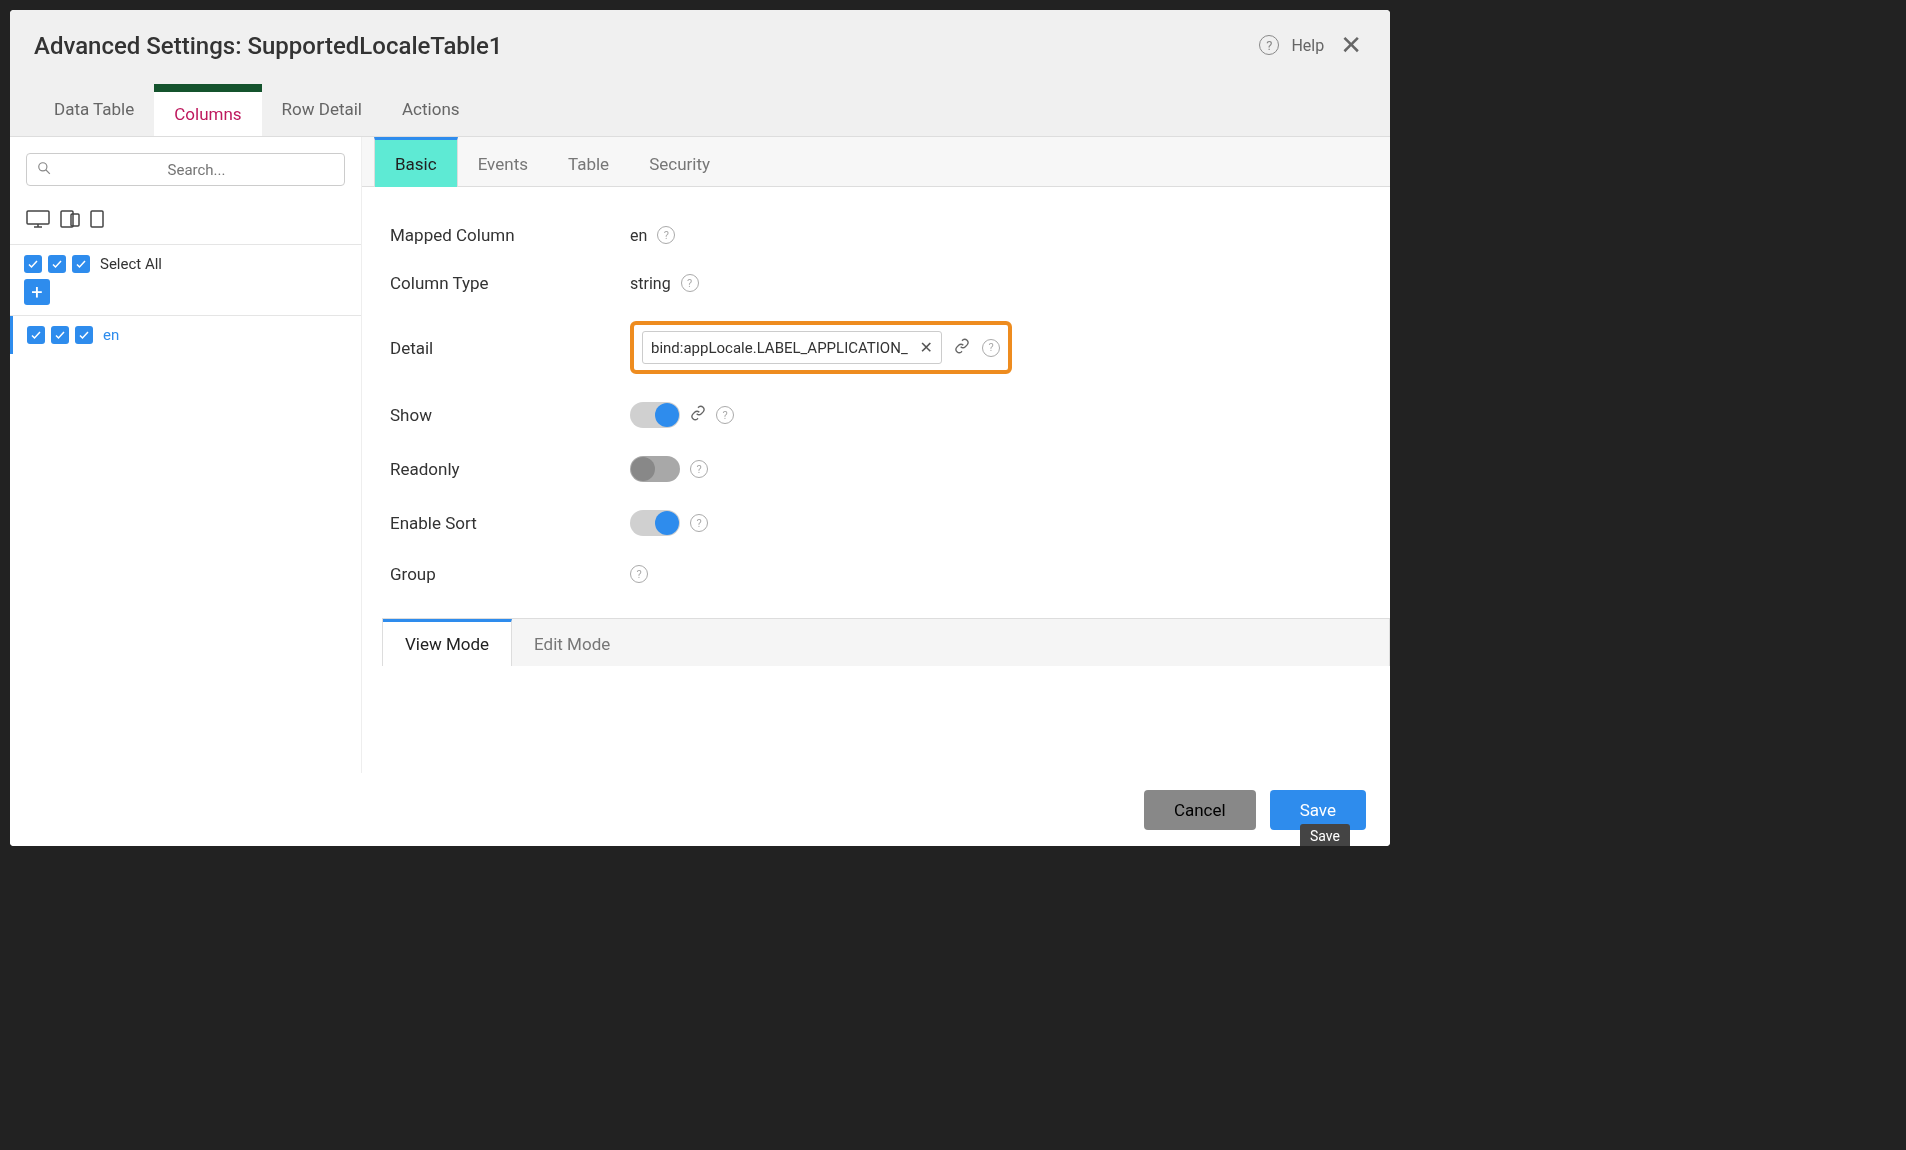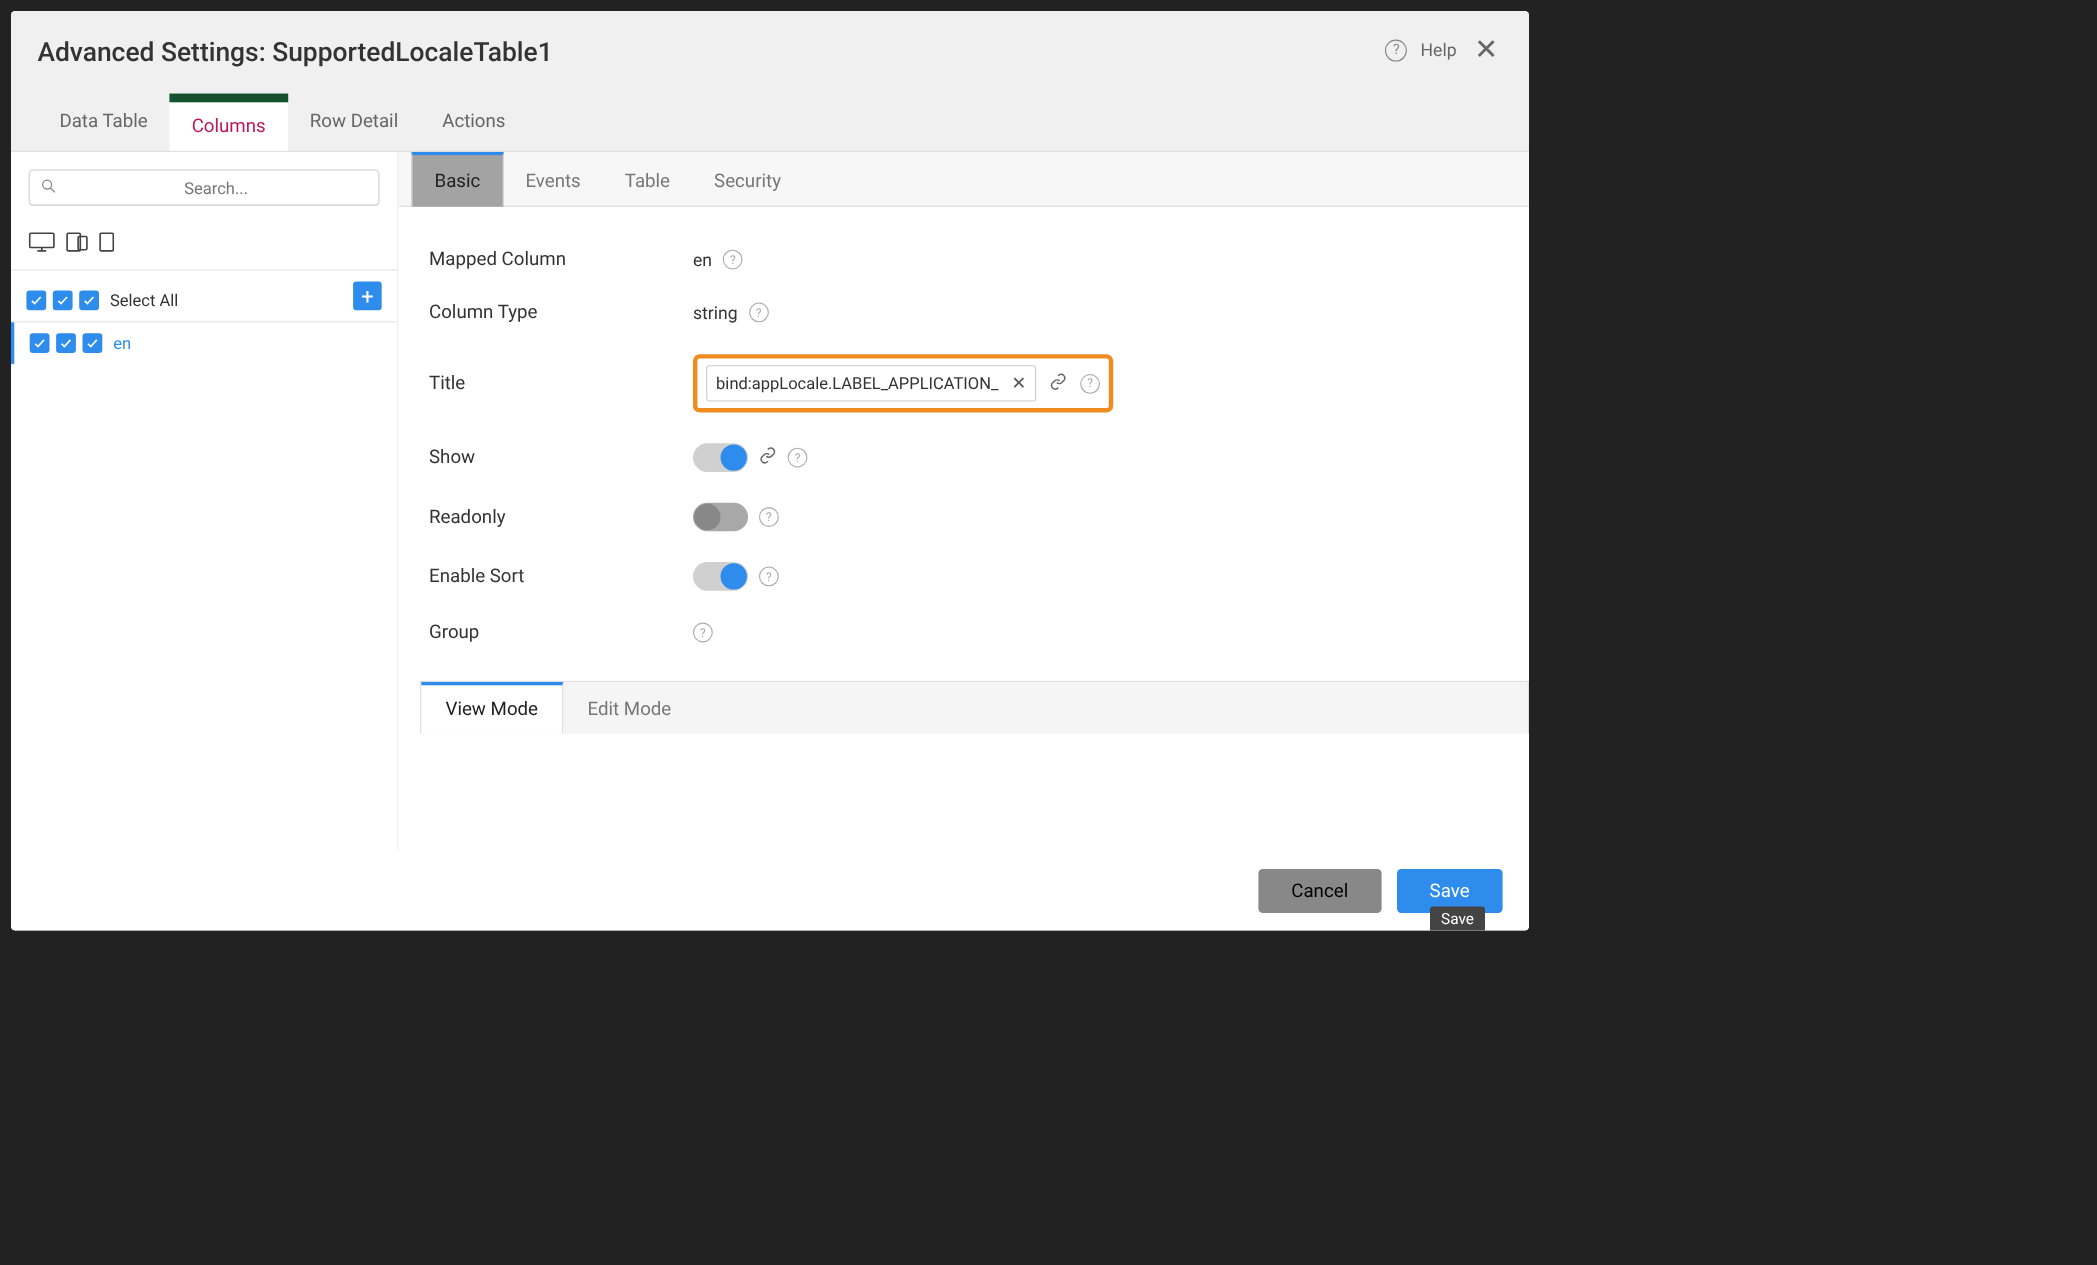--- a/index.html
+++ b/index.html
@@ -14,38 +14,38 @@
   .close-icon { font-size: 26px; color: #666; cursor: pointer; padding: 0 4px; font-weight: 300; }
   .main-tabs { display: flex; gap: 0; }
   .main-tab { padding: 12px 20px; font-size: 17px; color: #666; cursor: pointer; border-top: 3px solid transparent; background: transparent; }
   .main-tab.active { background: #fff; color: #be185d; border-top: 8px solid #14532d; }
   .body { flex: 1; display: flex; overflow: hidden; }
   .sidebar { width: 352px; border-right: 1px solid #eee; display: flex; flex-direction: column; }
   .search-wrap { padding: 16px; }
   .search-box { display: flex; align-items: center; border: 1px solid #ccc; border-radius: 4px; padding: 6px 10px; gap: 8px; }
   .search-box input { border: none; outline: none; font-size: 15px; flex: 1; color: #333; text-align: center; }
   .device-row { padding: 8px 16px 12px 16px; display: flex; gap: 10px; border-bottom: 1px solid #e5e5e5; }
-  .select-row { display: flex; align-items: flex-end; padding: 10px 14px; border-bottom: 1px solid #e5e5e5; gap: 6px; justify-content: space-between; }
+  .select-row { display: flex; align-items: flex-start; padding: 10px 14px; border-bottom: 1px solid #e5e5e5; gap: 6px; justify-content: space-between; flex-direction: column; }
   .select-row-left { display: flex; align-items: center; gap: 6px; }
   .checkbox { width: 18px; height: 18px; border-radius: 3px; background: #2e8ced; display: inline-flex; align-items: center; justify-content: center; }
   .checkbox svg { width: 12px; height: 12px; stroke: #fff; stroke-width: 3; fill: none; }
   .select-all-text { font-size: 15px; color: #333; margin-left: 4px; }
   .plus-btn { width: 26px; height: 26px; background: #2e8ced; border-radius: 3px; display: flex; align-items: center; justify-content: center; color: #fff; font-size: 20px; cursor: pointer; }
   .item-row { display: flex; align-items: center; padding: 10px 14px; gap: 6px; border-left: 3px solid #2e8ced; }
   .item-text { font-size: 15px; color: #2e8ced; margin-left: 4px; }
   .sidebar-spacer { flex: 1; }
   .sidebar-footer { display: flex; align-items: center; justify-content: space-between; padding: 8px 14px; border-top: 1px solid #e5e5e5; }
   .arrow-btns { display: flex; gap: 4px; }
   .arrow-btn { width: 24px; height: 24px; border: 1px solid #ccc; border-radius: 3px; display: flex; align-items: center; justify-content: center; cursor: pointer; background: #fff; }
   .arrow-btn svg { width: 10px; height: 10px; stroke: #555; stroke-width: 2; fill: none; }
   .add-group-btn { background: #888; color: #fff; border: none; padding: 10px 18px; font-size: 16px; border-radius: 4px; cursor: pointer; }
   .content { flex: 1; display: flex; flex-direction: column; overflow: hidden; }
   .sub-tabs { display: flex; gap: 0; border-bottom: 1px solid #ddd; padding-left: 12px; background: #f7f7f7; }
   .sub-tab { padding: 14px 20px 12px 20px; font-size: 17px; color: #777; cursor: pointer; border-top: 3px solid transparent; }
-  .sub-tab.active { color: #222; background: #a3a3a3; border-top: 3px solid #2e8ced; border-left:1px solid #ddd; border-right:1px solid #ddd; margin-bottom:-1px;}
+  .sub-tab.active { color: #222; background: #5eead4; border-top: 3px solid #2e8ced; border-left:1px solid #ddd; border-right:1px solid #ddd; margin-bottom:-1px;}
   .form { padding: 24px 0 0 0; flex: 1; overflow: auto; }
   .form-row { display: flex; align-items: center; padding: 14px 0 14px 28px; }
   .form-label { width: 240px; font-size: 17px; color: #333; }
   .form-value { font-size: 16px; color: #333; display: flex; align-items: center; gap: 10px; }
   .help-sm { width: 18px; height: 18px; border: 1.5px solid #aaa; border-radius: 50%; display: inline-flex; align-items: center; justify-content: center; font-size: 11px; color: #aaa; }
   .title-highlight { border: 4px solid #ee8c1f; border-radius: 6px; padding: 6px 8px; display: flex; align-items: center; gap: 12px; }
   .title-input { border: 1px solid #ccc; border-radius: 3px; padding: 6px 8px; font-size: 15px; width: 300px; display: flex; align-items: center; justify-content: space-between; }
   .title-input-text { white-space: nowrap; overflow: hidden; text-overflow: clip; flex:1; color:#333;}
   .x-icon { font-size: 16px; color: #555; cursor: pointer; padding-left: 6px; }
   .link-icon { width: 16px; height:16px; }
@@ -175,21 +175,21 @@
 
         <div class="form-row">
           <div class="form-label">Column Type</div>
           <div class="form-value">
             <span>string</span>
             <span class="help-sm">?</span>
           </div>
         </div>
 
         <div class="form-row">
-          <div class="form-label">Title</div>
+          <div class="form-label">Detail</div>
           <div class="form-value">
             <div class="title-highlight">
               <div class="title-input">
                 <span class="title-input-text">bind:appLocale.LABEL_APPLICATION_</span>
                 <span class="x-icon">✕</span>
               </div>
               <span><svg class="link-icon" viewBox="0 0 24 24" fill="none" stroke="#666" stroke-width="2">
                     <path d="M10 13a5 5 0 0 0 7 0l3-3a5 5 0 0 0-7-7l-1 1"></path>
                     <path d="M14 11a5 5 0 0 0-7 0l-3 3a5 5 0 0 0 7 7l1-1"></path>
                   </svg></span>

